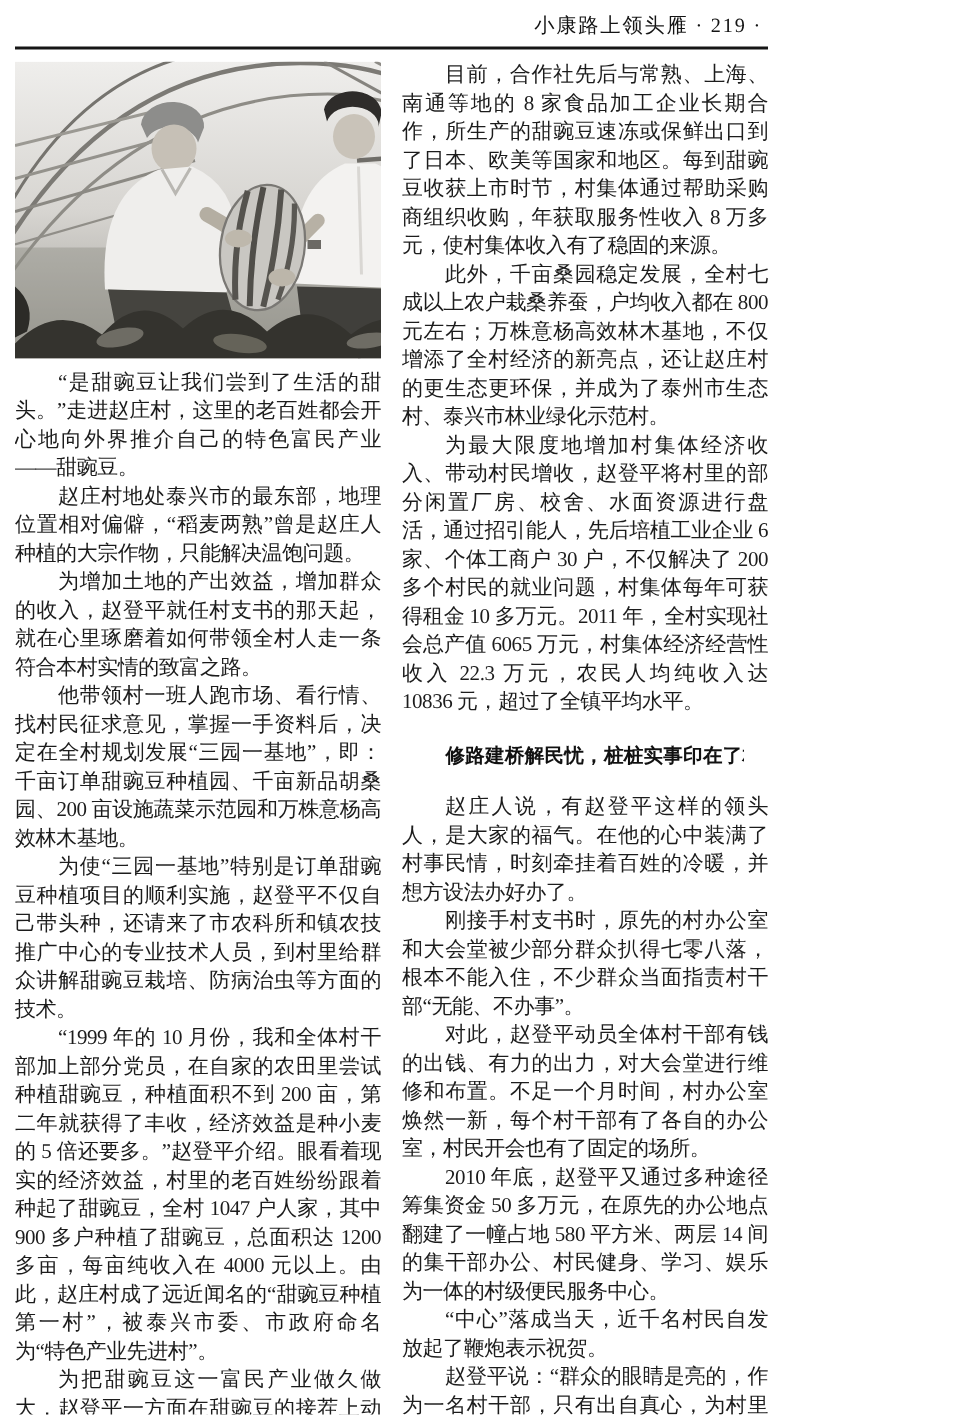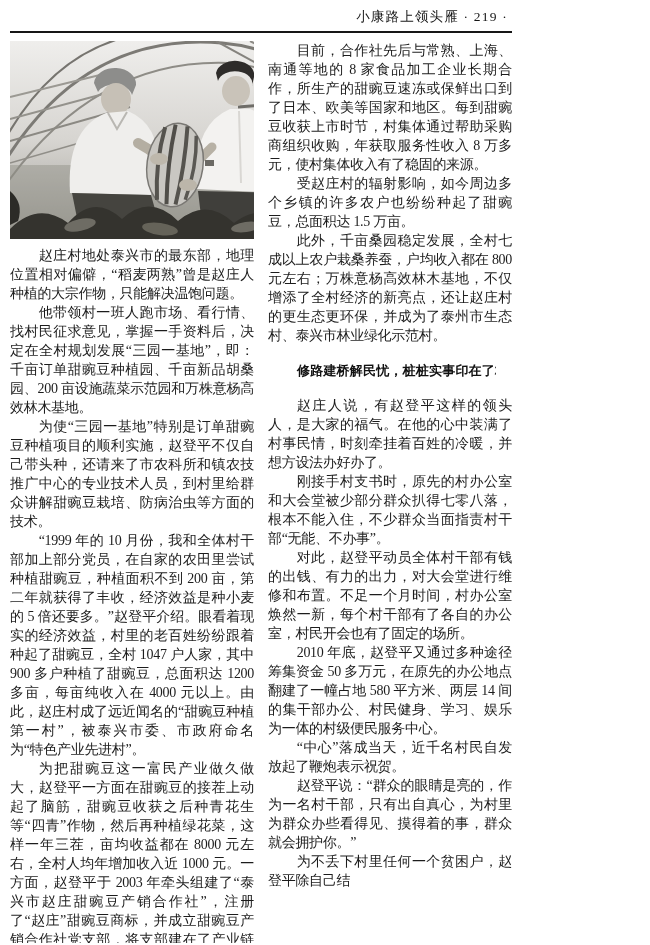--- a/index.html
+++ b/index.html
@@ -119,31 +119,33 @@
           <ellipse cx="178" cy="144" rx="9" ry="6" fill="#bcb6aa"></ellipse>
 
           <path d="M0 188 Q 28 160 58 182 Q 84 152 112 178 Q 140 152 168 180 Q 196 156 224 182 Q 252 160 280 184 Q 296 172 308 182 L 308 198 L 0 198 Z" fill="#34332e"></path>
           <ellipse cx="70" cy="184" rx="16" ry="6" fill="#6e6c64" transform="rotate(-12 70 184)"></ellipse>
           <ellipse cx="150" cy="188" rx="18" ry="6" fill="#656359" transform="rotate(8 150 188)"></ellipse>
           <ellipse cx="236" cy="186" rx="15" ry="5" fill="#6e6c64" transform="rotate(-8 236 186)"></ellipse>
           <path d="M0 150 Q 14 162 8 180 L 0 184 Z" fill="#2c2b27"></path>
           <path d="M308 150 Q 292 164 300 184 L 308 186 Z" fill="#2c2b27"></path>
         </svg>
       </figure>
+      <p class="para">“是甜豌豆让我们尝到了生活的甜头。”走进赵庄村，这里的老百姓都会开心地向外界推介自己的特色富民产业——甜豌豆。</p>
       <p class="para">赵庄村地处泰兴市的最东部，地理位置相对偏僻，“稻麦两熟”曾是赵庄人种植的大宗作物，只能解决温饱问题。</p>
+      <p class="para">为增加土地的产出效益，增加群众的收入，赵登平就任村支书的那天起，就在心里琢磨着如何带领全村人走一条符合本村实情的致富之路。</p>
       <p class="para">他带领村一班人跑市场、看行情、找村民征求意见，掌握一手资料后，决定在全村规划发展“三园一基地”，即：千亩订单甜豌豆种植园、千亩新品胡桑园、200 亩设施蔬菜示范园和万株意杨高效林木基地。</p>
       <p class="para">为使“三园一基地”特别是订单甜豌豆种植项目的顺利实施，赵登平不仅自己带头种，还请来了市农科所和镇农技推广中心的专业技术人员，到村里给群众讲解甜豌豆栽培、防病治虫等方面的技术。</p>
       <p class="para">“1999 年的 10 月份，我和全体村干部加上部分党员，在自家的农田里尝试种植甜豌豆，种植面积不到 200 亩，第二年就获得了丰收，经济效益是种小麦的 5 倍还要多。”赵登平介绍。眼看着现实的经济效益，村里的老百姓纷纷跟着种起了甜豌豆，全村 1047 户人家，其中 900 多户种植了甜豌豆，总面积达 1200 多亩，每亩纯收入在 4000 元以上。由此，赵庄村成了远近闻名的“甜豌豆种植第一村”，被泰兴市委、市政府命名为“特色产业先进村”。</p>
       <p class="para">为把甜豌豆这一富民产业做久做大，赵登平一方面在甜豌豆的接茬上动起了脑筋，甜豌豆收获之后种青花生等“四青”作物，然后再种植绿花菜，这样一年三茬，亩均收益都在 8000 元左右，全村人均年增加收入近 1000 元。一方面，赵登平于 2003 年牵头组建了“泰兴市赵庄甜豌豆产销合作社”，注册了“赵庄”甜豌豆商标，并成立甜豌豆产销合作社党支部，将支部建在了产业链上，充分发挥合作社中党员的模范带头作用，带动全村农民有组织地种植甜豌豆，做到统一供种、统一防治病虫害、统一收购、统一销售。</p>
     </div>
 
     <div class="col">
       <p class="para">目前，合作社先后与常熟、上海、南通等地的 8 家食品加工企业长期合作，所生产的甜豌豆速冻或保鲜出口到了日本、欧美等国家和地区。每到甜豌豆收获上市时节，村集体通过帮助采购商组织收购，年获取服务性收入 8 万多元，使村集体收入有了稳固的来源。</p>
-      <p class="para">受赵庄村的辐射影响，如今周边多个乡镇的许多农户也纷纷种起了甜豌豆，总面积达 1.5 万亩。</p>
       <p class="para">此外，千亩桑园稳定发展，全村七成以上农户栽桑养蚕，户均收入都在 800 元左右；万株意杨高效林木基地，不仅增添了全村经济的新亮点，还让赵庄村的更生态更环保，并成为了泰州市生态村、泰兴市林业绿化示范村。</p>
+      <p class="para">为最大限度地增加村集体经济收入、带动村民增收，赵登平将村里的部分闲置厂房、校舍、水面资源进行盘活，通过招引能人，先后培植工业企业 6 家、个体工商户 30 户，不仅解决了 200 多个村民的就业问题，村集体每年可获得租金 10 多万元。2011 年，全村实现社会总产值 6065 万元，村集体经济经营性收入 22.3 万元，农民人均纯收入达 10836 元，超过了全镇平均水平。</p>
       <h3 class="section-heading">修路建桥解民忧，桩桩实事印在了村民的心眼里</h3>
       <p class="para">赵庄人说，有赵登平这样的领头人，是大家的福气。在他的心中装满了村事民情，时刻牵挂着百姓的冷暖，并想方设法办好办了。</p>
       <p class="para">刚接手村支书时，原先的村办公室和大会堂被少部分群众扒得七零八落，根本不能入住，不少群众当面指责村干部“无能、不办事”。</p>
       <p class="para">对此，赵登平动员全体村干部有钱的出钱、有力的出力，对大会堂进行维修和布置。不足一个月时间，村办公室焕然一新，每个村干部有了各自的办公室，村民开会也有了固定的场所。</p>
       <p class="para">2010 年底，赵登平又通过多种途径筹集资金 50 多万元，在原先的办公地点翻建了一幢占地 580 平方米、两层 14 间的集干部办公、村民健身、学习、娱乐为一体的村级便民服务中心。</p>
       <p class="para">“中心”落成当天，近千名村民自发放起了鞭炮表示祝贺。</p>
       <p class="para">赵登平说：“群众的眼睛是亮的，作为一名村干部，只有出自真心，为村里为群众办些看得见、摸得着的事，群众就会拥护你。”</p>
       <p class="para">为不丢下村里任何一个贫困户，赵登平除自己结</p>
     </div>
 

